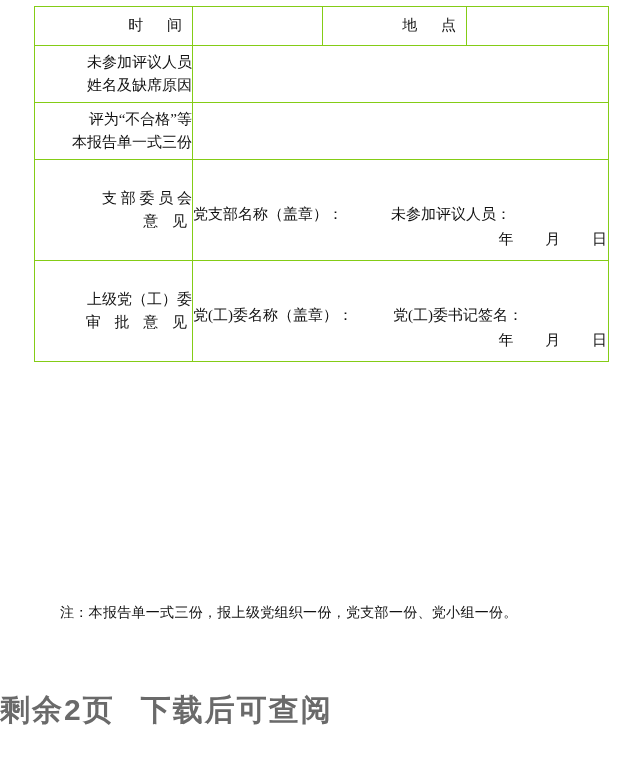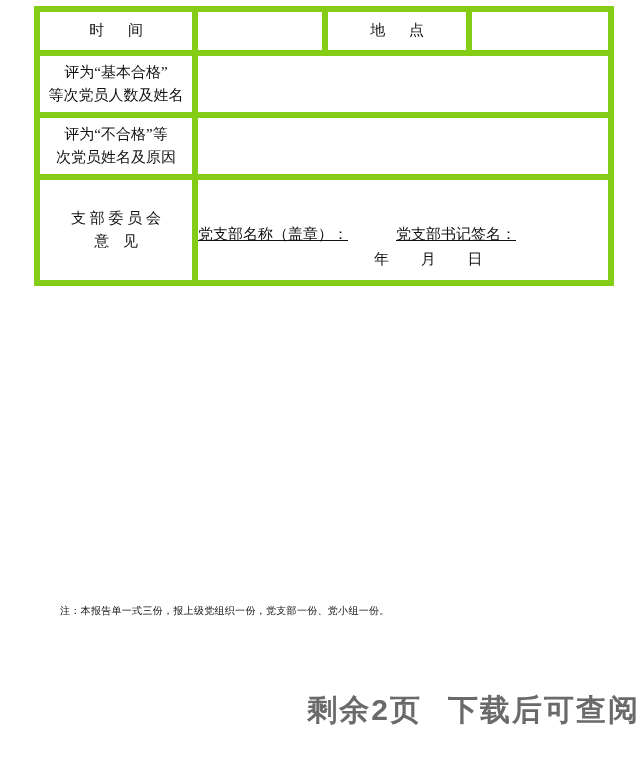--- a/index.html
+++ b/index.html
@@ -26,25 +26,26 @@
     left: 34px;
     top: 6px;
     width: 574px;
   }
   table.form {
     border-collapse: collapse;
     width: 574px;
     table-layout: fixed;
   }
   table.form td {
-    border: 6px solid #84cc16;
+    border: 1px solid #84cc16;
     padding: 0;
     vertical-align: middle;
     font-size: 15px;
     line-height: 1.55;
+    text-align: right;
   }
   .lbl {
     text-align: center;
     font-size: 15px;
     padding: 4px 6px;
   }
   .lbl .l2 {
     display: block;
   }
   .blank {
@@ -66,21 +67,20 @@
   .sig-cell {
     padding: 0 10px;
     font-size: 14.5px;
     position: relative;
     height: 100px;
   }
   .sig-line1 {
     display: flex;
     align-items: baseline;
     margin-top: 34px;
-    text-decoration: underline;
   }
   .sig-name {
     white-space: nowrap;
   }
   .sig-gap {
     display: inline-block;
   }
   .sig-secretary {
     white-space: nowrap;
   }
@@ -91,31 +91,31 @@
     letter-spacing: 1px;
   }
   .sig-date span { margin-right: 26px; }
   .sig-date span:last-child { margin-right: 0; }
 
   .note {
     position: absolute;
     left: 34px;
     top: 604px;
     width: 580px;
-    font-size: 10px;
+    font-size: 14px;
     letter-spacing: 0.3px;
   }
   .note .note-indent { display: inline-block; width: 26px; }
 
   .watermark {
     position: absolute;
     left: 0;
     top: 690px;
     width: 640px;
-    text-align: right;
+    text-align: left;
     font-size: 30px;
     font-weight: bold;
     color: #6a6a6a;
     font-family: "Liberation Sans", "DejaVu Sans", sans-serif;
     letter-spacing: 2px;
   }
   .watermark .wm-gap { display: inline-block; width: 26px; }
 </style>
 </head>
 <body>
@@ -132,58 +132,76 @@
       </colgroup>
       <tbody>
         <tr class="r-h1">
           <td class="lbl spaced-2">时 间</td>
           <td class="blank"></td>
           <td class="lbl spaced-2">地 点</td>
           <td class="blank"></td>
         </tr>
 
 
-
-
-
         <tr class="r-h3">
           <td class="lbl">
-            <span class="l2">评为“基本合格”</span>
-            <span class="l2">等次党员人数及姓名</span>
+            <span class="l2">未参加评议人员</span>
+            <span class="l2">姓名及缺席原因</span>
           </td>
           <td class="blank" colspan="3"></td>
         </tr>
 
+
+
+
         <tr class="r-h3">
           <td class="lbl">
             <span class="l2">评为“不合格”等</span>
-            <span class="l2">次党员姓名及原因</span>
+            <span class="l2">本报告单一式三份</span>
           </td>
           <td class="blank" colspan="3"></td>
         </tr>
 
         <tr class="r-big">
           <td class="lbl">
             <span class="l2">支 部 委 员 会</span>
             <span class="l2 spaced-1">意 见</span>
           </td>
           <td class="sig-cell" colspan="3">
             <div class="sig-line1">
               <span class="sig-name">党支部名称（盖章）：</span>
               <span class="sig-gap" style="width:48px"></span>
-              <span class="sig-secretary">党支部书记签名：</span>
+              <span class="sig-secretary">未参加评议人员：</span>
             </div>
             <div class="sig-date">
               <span>年</span>
               <span>月</span>
               <span>日</span>
             </div>
           </td>
         </tr>
 
+        <tr class="r-big">
+          <td class="lbl">
+            <span class="l2">上级党（工）委</span>
+            <span class="l2 spaced-1">审 批 意 见</span>
+          </td>
+          <td class="sig-cell" colspan="3">
+            <div class="sig-line1">
+              <span class="sig-name">党(工)委名称（盖章）：</span>
+              <span class="sig-gap" style="width:40px"></span>
+              <span class="sig-secretary">党(工)委书记签名：</span>
+            </div>
+            <div class="sig-date">
+              <span>年</span>
+              <span>月</span>
+              <span>日</span>
+            </div>
+          </td>
+        </tr>
       </tbody>
     </table>
   </div>
 
   <div class="note">
     <span class="note-indent"></span><span>注：本报告单一式三份，报上级党组织一份，党支部一份、党小组一份。</span>
   </div>
 
   <div class="watermark">
     <span>剩余2页</span><span class="wm-gap"></span><span>下载后可查阅</span>

